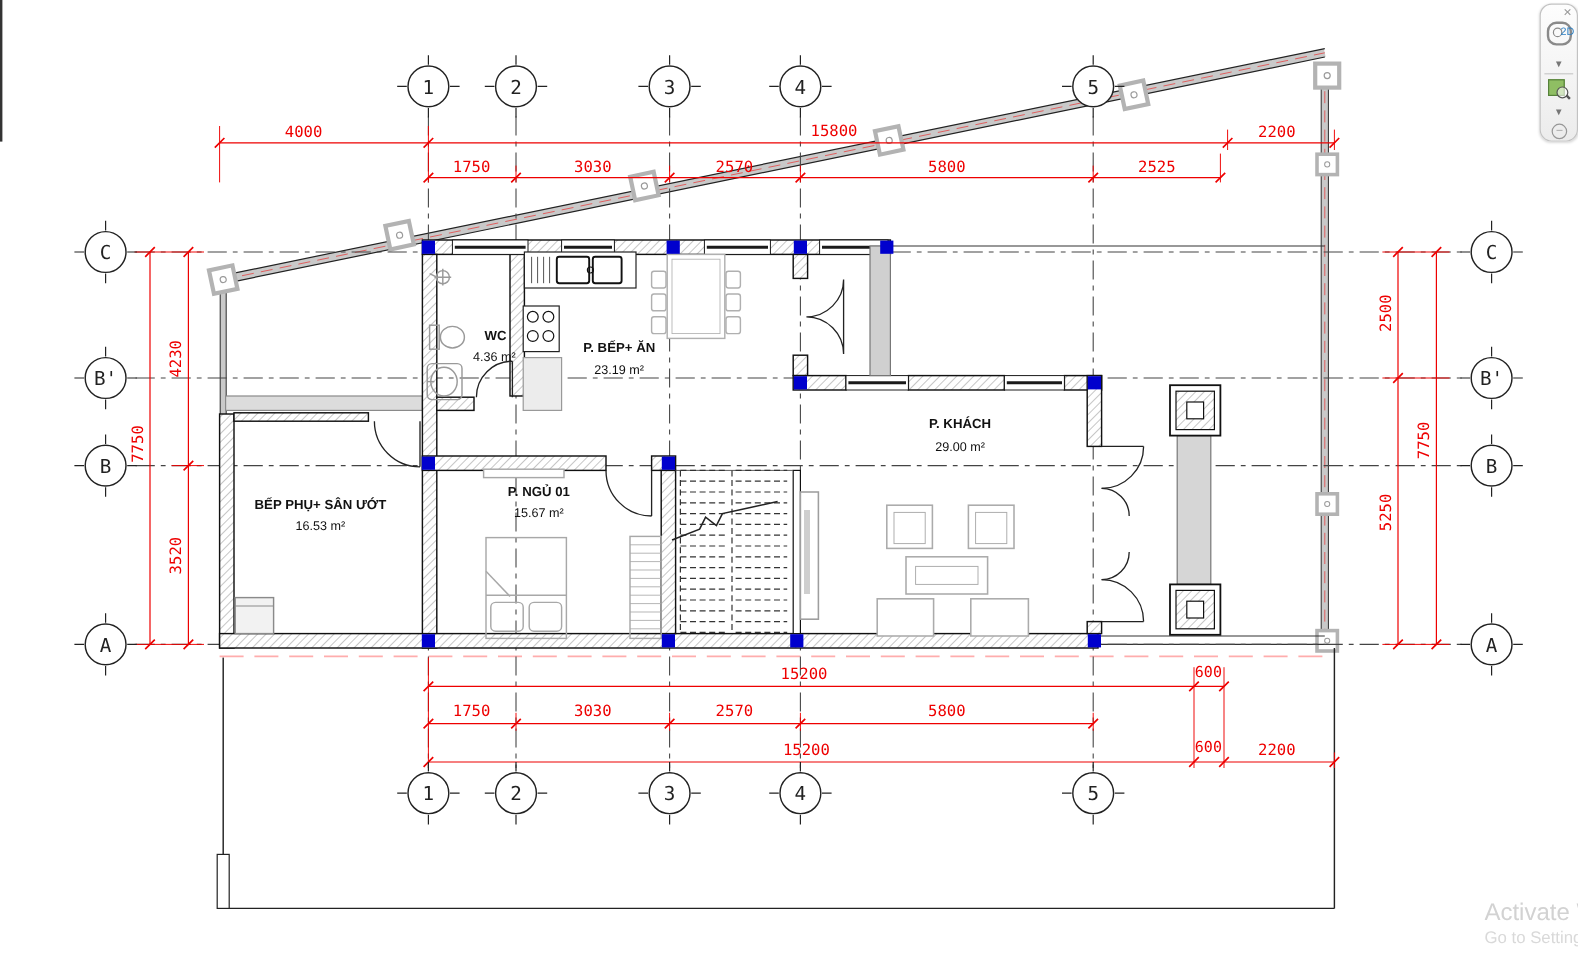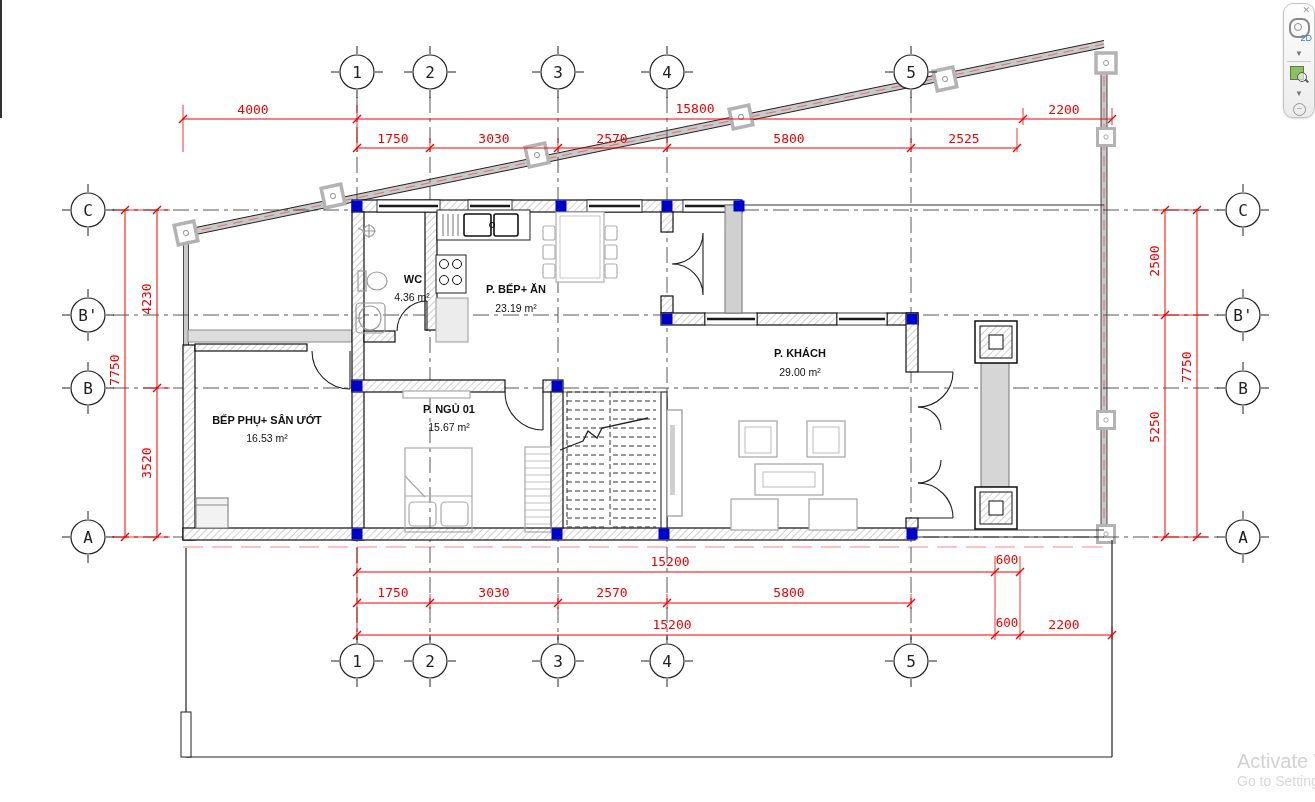--- a/index.html
+++ b/index.html
@@ -15,21 +15,21 @@
   
   .navbar{position:absolute;left:1283px;top:3px;width:30px;height:113px;
     background:linear-gradient(#fdfdfd,#ececec);border:1px solid #c2c2c2;
     border-radius:10px;box-shadow:0 1px 2px rgba(0,0,0,.15);}
   .nav-close{position:absolute;top:1px;right:4px;font-size:9px;color:#999;cursor:pointer;}
   .nav-wheel{position:absolute;top:13px;left:4px;width:22px;height:26px;cursor:pointer;}
   .wheel-shape{position:absolute;left:1px;top:1px;width:17px;height:16px;
     border:2px solid #8a8a8a;border-radius:8px;}
   .wheel-shape:after{content:"";position:absolute;left:3px;top:3px;width:6px;height:6px;
     border:1.5px solid #8a8a8a;border-radius:50%;}
-  .wheel-2d{position:absolute;right:-2px;bottom:0;font-size:9px;font-weight:normal;color:#2f7fc1;}
+  .wheel-2d{position:absolute;right:-2px;bottom:12px;font-size:9px;font-weight:normal;color:#2f7fc1;}
   .nav-arrow{position:absolute;left:0;width:30px;text-align:center;font-size:8px;color:#777;cursor:pointer;line-height:8px;}
   .nav-div{position:absolute;top:57px;left:3px;width:24px;border-top:1px solid #c9c9c9;}
   .nav-zoom{position:absolute;top:62px;left:6px;width:18px;height:18px;cursor:pointer;}
   .zoom-green{position:absolute;left:0;top:0;width:12px;height:12px;background:#8fbe63;border:1px solid #55813a;}
   .zoom-lens{position:absolute;left:7px;top:6px;width:8px;height:8px;border:1.5px solid #555;border-radius:50%;background:rgba(255,255,255,.6);}
   .zoom-lens:after{content:"";position:absolute;left:7px;top:7px;width:4px;height:1.5px;background:#555;transform:rotate(45deg);}
   .nav-min{position:absolute;top:99px;left:9px;width:11px;height:11px;border:1.3px solid #979797;
     border-radius:50%;color:#979797;font-size:9px;line-height:9px;text-align:center;cursor:pointer;}
   
   .wm{position:absolute;left:1237px;top:750px;width:80px;overflow:hidden;white-space:nowrap;}

